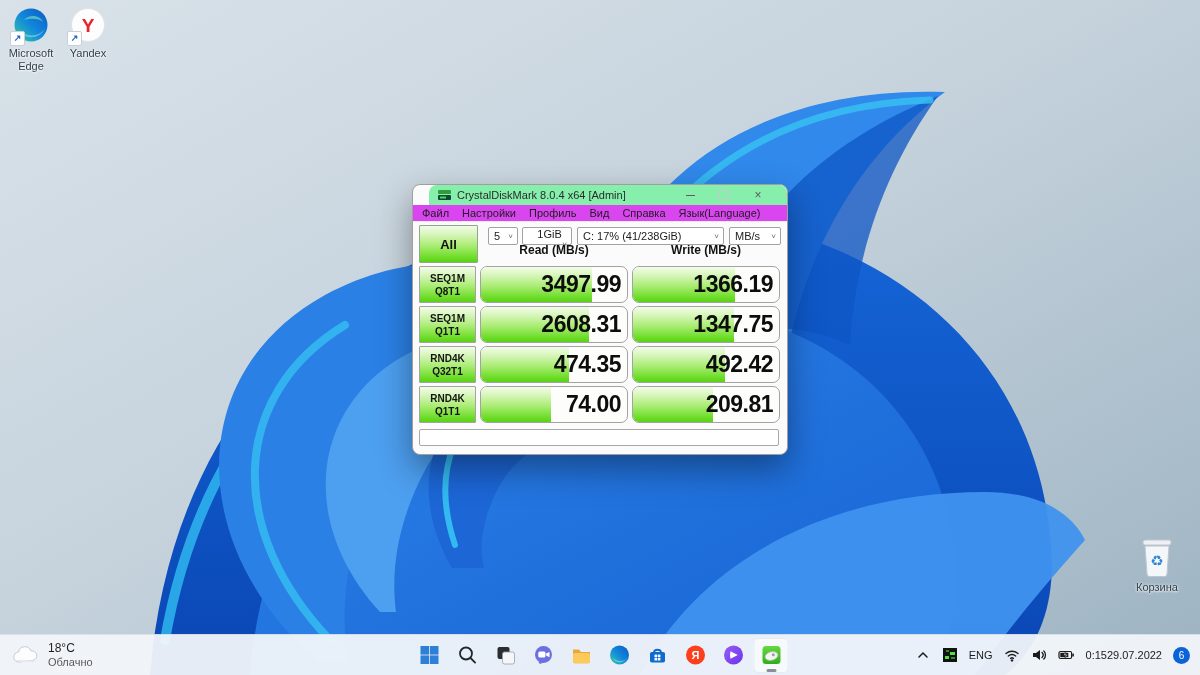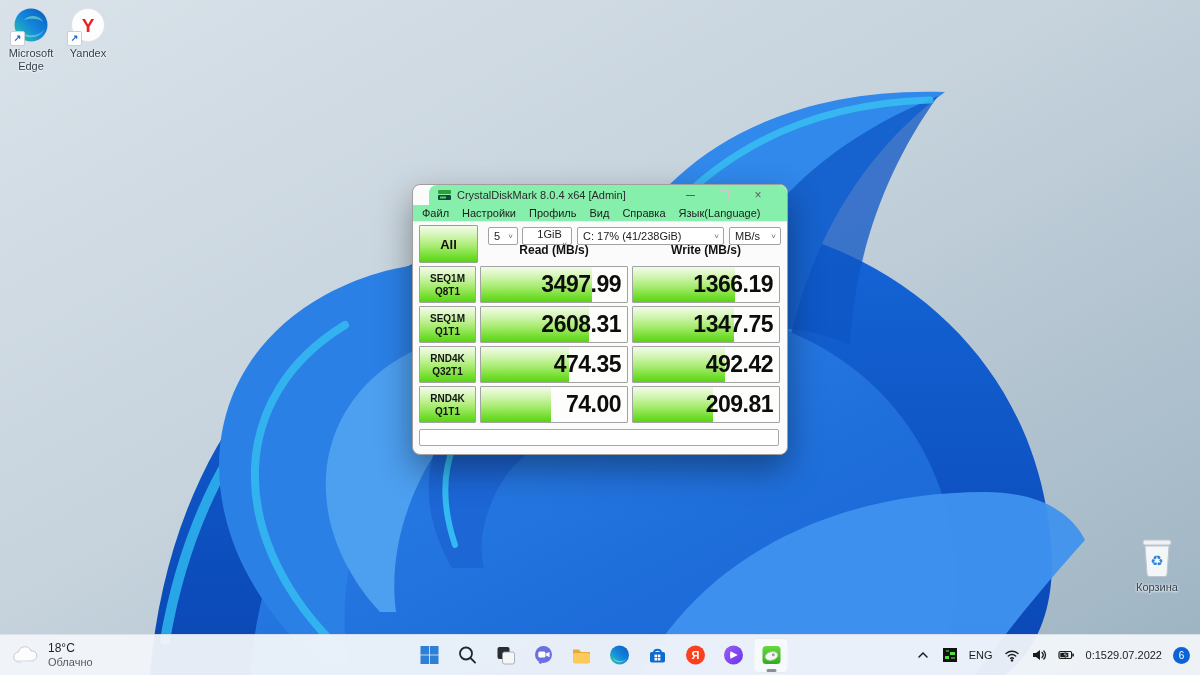--- a/index.html
+++ b/index.html
@@ -20,21 +20,21 @@
     border:1px solid #9f9f9f;border-radius:8px;box-shadow:0 14px 34px rgba(0,0,0,.38);}
   .titlebar{position:absolute;left:0;top:0;right:0;height:20px;display:flex;align-items:center;
     padding:0 12px 0 9px;border-radius:8px 8px 0 0;background:#86efac;margin-left:16px;}
   .titlebar .appicon{width:13px;height:12px;margin-right:6px;}
   .titlebar .ttl{font-size:11px;color:#2b2b2b;white-space:nowrap;}
   .wbtns{margin-left:auto;display:flex;align-items:center;height:100%;}
   .wbtn{width:34px;height:100%;display:flex;align-items:center;justify-content:center;font-size:12px;color:#5d5d5d;}
   .wbtn .mindash{width:9px;border-top:1px solid #5d5d5d;}
   .wbtn .maxbox{width:8px;height:8px;border:1px solid #c9c9c9;}
   .menubar{position:absolute;left:0;top:20px;right:0;height:16px;display:flex;align-items:center;
-    gap:13px;padding:0 9px;font-size:11px;color:#1d1d1d;border-bottom:1px solid #ededed;background:#86efac;}
+    gap:13px;padding:0 9px;font-size:11px;color:#1d1d1d;border-bottom:1px solid #ededed;background:#d946ef;}
   .menubar span{cursor:default;}
 
   .grad{background:linear-gradient(180deg,#f2fce9 0%,#d9f6be 22%,#a9ec72 55%,#6cdc27 88%,#58d313 100%);}
   #allbtn{position:absolute;left:6px;top:40px;width:57px;height:36px;border:1px solid #93a58b;
     border-radius:1px;display:flex;align-items:center;justify-content:center;
     font-size:13px;font-weight:bold;color:#111;}
   .dd{position:absolute;top:42px;height:18px;background:#fff;border:1px solid #a2a2a2;border-radius:2px;
     font-size:11px;color:#1c1c1c;display:flex;align-items:center;padding-left:5px;box-sizing:border-box;}
   .dd .chev{margin-left:auto;margin-right:4px;font-size:8px;color:#666;}
   #dd-count{left:75px;width:30px;}
@@ -43,21 +43,21 @@
   #dd-unit{left:316px;width:52px;}
 
   .colhead{position:absolute;top:58px;height:15px;font-size:12px;font-weight:bold;color:#111;
     text-align:center;line-height:15px;}
   #head-read{left:67px;width:148px;}
   #head-write{left:219px;width:148px;}
 
   .cell{position:absolute;height:37px;border:1px solid #a3a3a3;border-radius:1px;box-sizing:border-box;overflow:hidden;}
   .lblcell{left:6px;width:57px;display:flex;flex-direction:column;align-items:center;justify-content:center;
     font-size:10px;font-weight:bold;color:#141414;line-height:1.3;}
-  .valcell{background:#fdfdfc;}
+  .valcell{background:#fdfdfc;border-radius:7px;}
   .valcell.read{left:67px;width:148px;}
   .valcell.write{left:219px;width:148px;}
   .fill{position:absolute;left:0;top:0;bottom:0;
     background:linear-gradient(180deg,#f2fce9 0%,#d9f6be 22%,#a9ec72 55%,#6cdc27 88%,#58d313 100%);}
   .num{position:absolute;right:6px;top:0;line-height:35px;font-size:23px;font-weight:bold;color:#0d0d0d;letter-spacing:-0.5px;}
   #statusbar{position:absolute;left:6px;top:244px;width:360px;height:17px;background:#fff;
     border:1px solid #a8a8a8;border-radius:2px;box-sizing:border-box;}
 
   
   #taskbar{position:absolute;left:0;bottom:0;width:1200px;height:40px;

